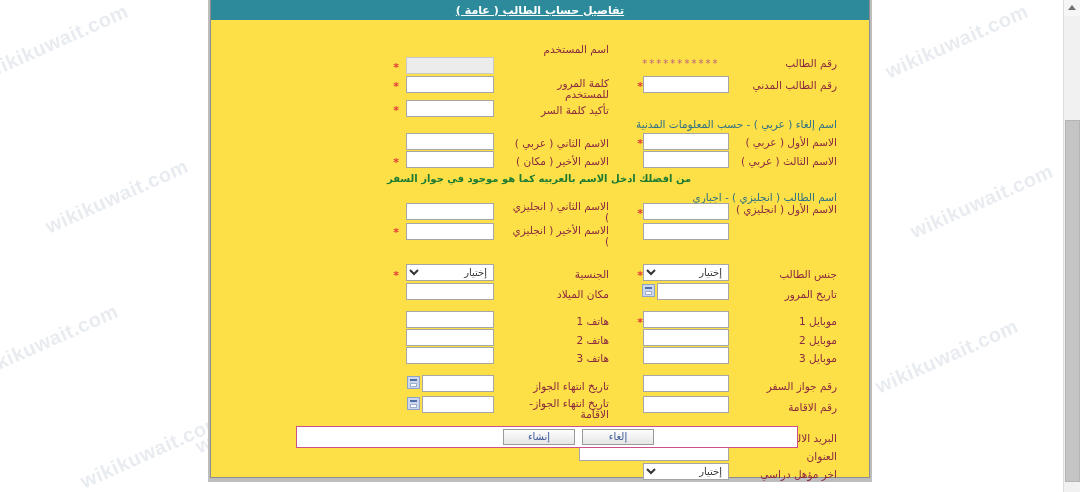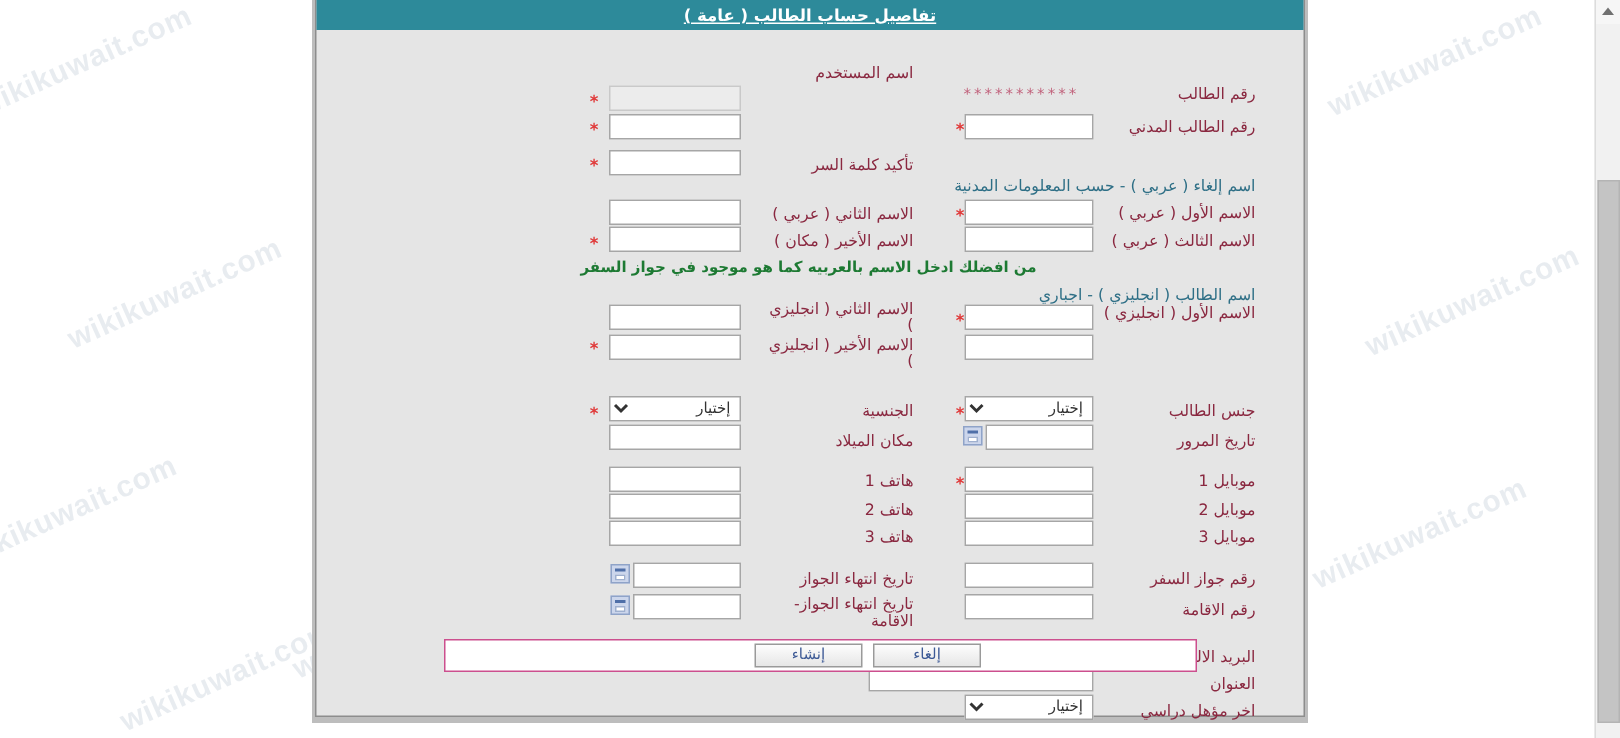--- a/index.html
+++ b/index.html
@@ -72,21 +72,21 @@
     border: 1px solid #b4b4b4;
   }
 
   
   .panel {
     position: absolute;
     top: 0;
     left: 210px;
     width: 660px;
     height: 478px;
-    background: #e5e5e5;
+    background: #fde047;
     border: 1px solid #8d8d8d;
     border-top: none;
     box-sizing: border-box;
     z-index: 10;
   }
   .panel-shadow {
     position: absolute;
     top: 0;
     left: 208px;
     width: 664px;
@@ -326,20 +326,21 @@
 
       <div class="lbl" style="top:449px; right:32px; width:105px;">اخر مؤهل دراسي</div>
       <select class="sel" style="top:443px; right:140px; width:86px;">
         <option>إختيار</option>
       </select>
 
       <div class="lbl" style="top:24px; right:260px; width:98px;">اسم المستخدم</div>
       <div class="req" style="top:43px; right:470px;">*</div>
       <input class="inp disabled" style="top: 37px; right: 375px; width: 88px;" readonly="" value="">
 
+      <div class="lbl" style="top:58px; right:260px; width:98px;">كلمة المرور للمستخدم</div>
       <div class="req" style="top:62px; right:470px;">*</div>
       <input class="inp" type="password" style="top: 56px; right: 375px; width: 88px;" value="">
 
       <div class="lbl" style="top:85px; right:260px; width:98px;">تأكيد كلمة السر</div>
       <div class="req" style="top:86px; right:470px;">*</div>
       <input class="inp" type="password" style="top: 80px; right: 375px; width: 88px;" value="">
 
       <div class="lbl" style="top:118px; right:260px; width:98px;">الاسم الثاني ( عربي )</div>
       <input class="inp" style="top: 113px; right: 375px; width: 88px;" value="">
 

